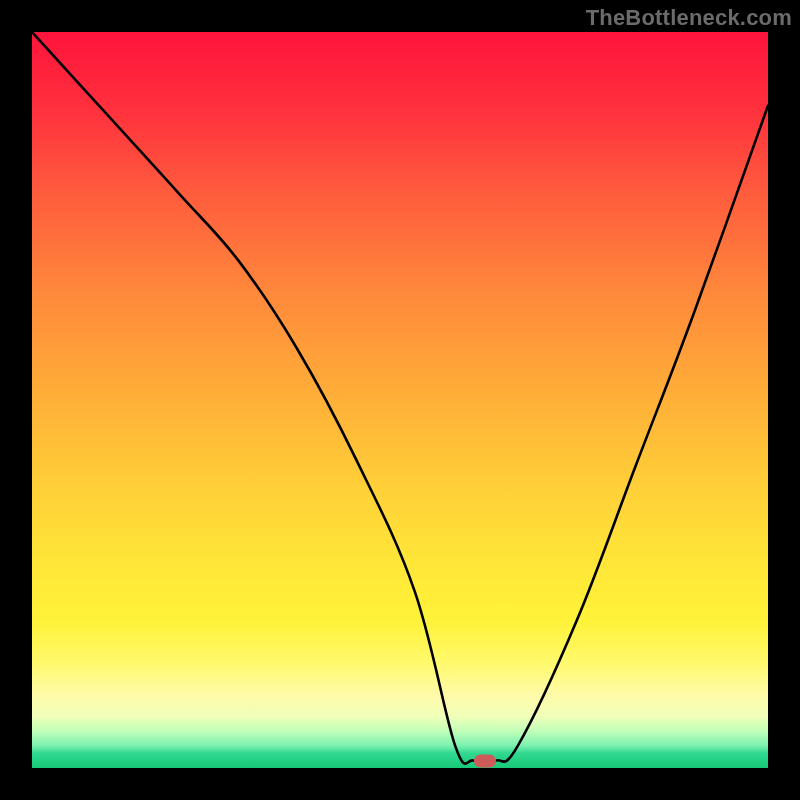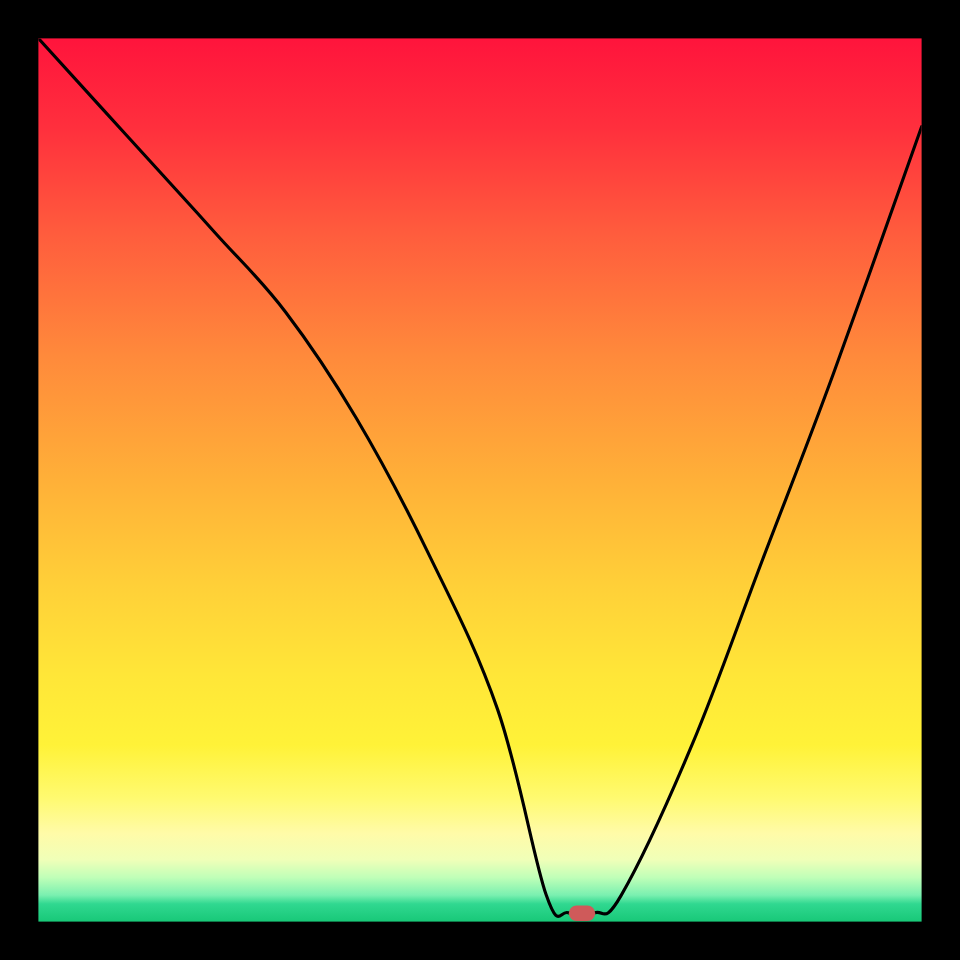--- a/index.html
+++ b/index.html
@@ -68,13 +68,14 @@
 </head>
 <body>
 
 <div class="container">
   <div class="plot-area">
     <svg class="curve" viewBox="0 0 736 736" preserveAspectRatio="none">
       <path id="curve-path" fill="none" stroke="#000" stroke-width="2.6" stroke-linecap="round" stroke-linejoin="round" d="M 0 0 C 13.248000000000001 14.572800000000006, 47.104000000000006 51.81440000000005, 73.60000000000001 80.96000000000004 C 100.096 110.10560000000002, 123.35360000000001 135.42399999999995, 147.20000000000002 161.91999999999996 C 171.0464 188.41599999999997, 184.88320000000002 200.3392, 206.08 228.16000000000003 C 227.2768 255.98080000000004, 243.76319999999998 280.71040000000005, 264.96 316.48 C 286.1568 352.2496, 302.6432 383.1616, 323.84 426.88 C 345.03679999999997 470.59839999999997, 364.83520000000004 507.69280000000003, 382.72 559.36 C 400.6048 611.0272, 412.6016 683.4495999999999, 423.2 713.92 C 433.79839999999996 744.3904, 434.31359999999995 725.9904, 441.59999999999997 728.64 C 448.8864 731.2896, 455.7312 731.2896, 463.68 728.64 C 471.6288 725.9904, 471.1872000000001 739.0912, 485.76000000000005 713.92 C 500.3328 688.7488, 523.4432 639.1424, 544.64 588.8 C 565.8367999999999 538.4576, 582.3232 489.8816, 603.52 434.24 C 624.7167999999999 378.5984, 638.5536 344.5952, 662.4 279.68 C 686.2464 214.7648, 722.752 110.69440000000002, 736 73.60000000000002"></path>
     </svg>
     <div id="marker" class="marker" style="left: 452.64px; top: 728.64px; background: rgb(207, 90, 90);"></div>
   </div>
+  <div class="watermark">TheBottleneck.com</div>
 </div>
 
 </body></html>

